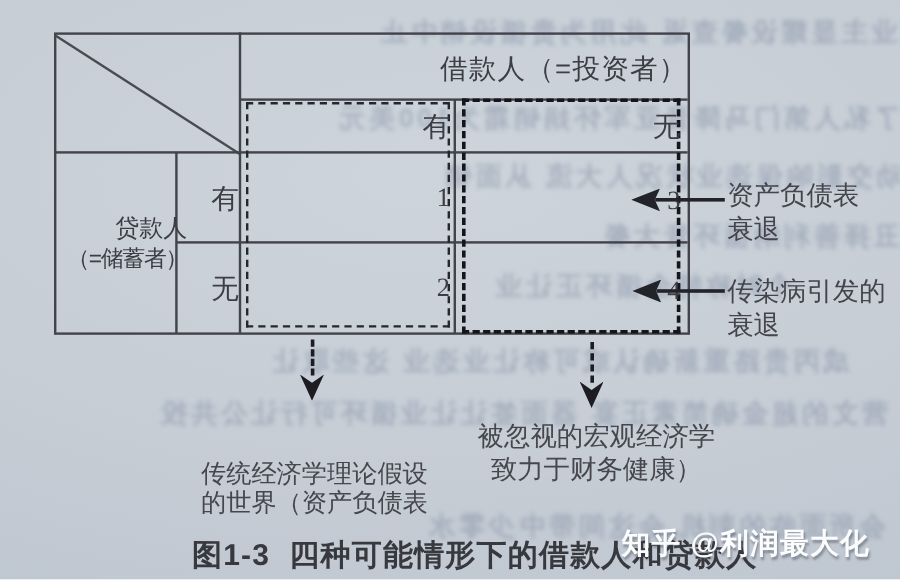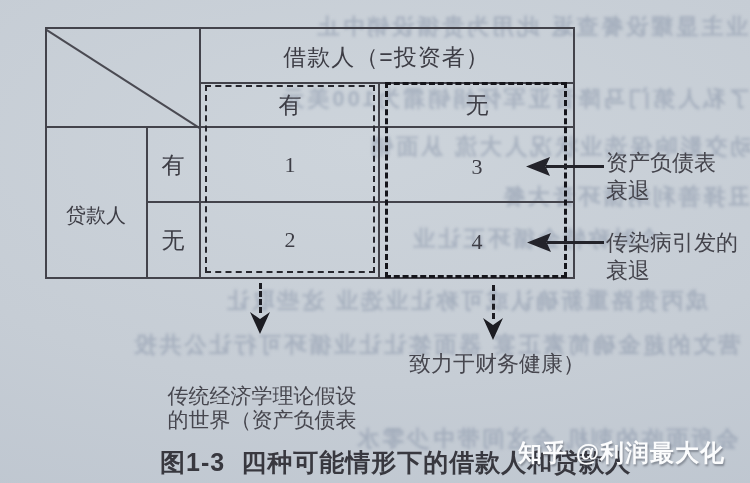--- a/index.html
+++ b/index.html
@@ -36,27 +36,27 @@
     transform:rotate(32.7deg);transform-origin:0 0;
   }
   .dashedA{
     position:absolute;left:205px;top:85px;width:170px;height:188px;
     border:2px dashed #26262d;box-sizing:border-box;
   }
   .dashedB{
     position:absolute;left:385px;top:82px;width:182px;height:196px;
     border:3px dashed #15151b;box-sizing:border-box;
   }
-  .t{position:absolute;text-align:center;line-height:1;}
+  .t{position:absolute;text-align:right;line-height:1;}
   .hdr{left:200px;top:46px;width:373px;font-size:23px;letter-spacing:1px;}
   .subhave{left:205px;top:94px;width:170px;font-size:23px;}
   .subnone{left:387px;top:94px;width:180px;font-size:23px;}
   .rowhave{left:147px;top:154px;width:52px;font-size:23px;}
   .rownone{left:147px;top:229px;width:52px;font-size:23px;}
-  .lender{left:36px;top:178px;width:120px;font-size:20px;line-height:26px;margin-top:24px;}
+  .lender{left:36px;top:178px;width:120px;font-size:20px;line-height:26px;}
   .lender .small{font-size:19px;letter-spacing:-1px;}
   .cell{font-size:22px;font-family:"Liberation Serif","DejaVu Serif",serif;}
   .c1{left:205px;top:154px;width:170px;}
   .c2{left:205px;top:229px;width:170px;}
   .c3{left:387px;top:156px;width:180px;}
   .c4{left:387px;top:231px;width:180px;}
   
   .harrow-line{position:absolute;height:3px;background:#23232a;}
   .harrow-head{
     position:absolute;width:24px;height:19px;background:#23232a;
@@ -120,20 +120,21 @@
     <div class="dashedA"></div>
     <div class="dashedB"></div>
 
     <div class="t hdr">借款人（=投资者）</div>
     <div class="t subhave">有</div>
     <div class="t subnone">无</div>
     <div class="t rowhave">有</div>
     <div class="t rownone">无</div>
     <div class="t lender">
       <div>贷款人</div>
+      <div class="small">（=储蓄者）</div>
     </div>
 
     <div class="t cell c1">1</div>
     <div class="t cell c2">2</div>
     <div class="t cell c3">3</div>
     <div class="t cell c4">4</div>
 
     <div class="harrow-head" style="left:526px;top:157px;"></div>
     <div class="harrow-line" style="left:546px;top:165px;width:58px;"></div>
     <div class="harrow-head" style="left:527px;top:233px;"></div>
@@ -151,20 +152,21 @@
     <div class="varrow-dash vd1"></div>
     <div class="varrow-head vh1"></div>
     <div class="varrow-dash vd2"></div>
     <div class="varrow-head vh2"></div>
 
     <div class="anno anno1">
       <div>传统经济学理论假设</div>
       <div>的世界（资产负债表</div>
     </div>
     <div class="anno anno2">
+      <div>被忽视的宏观经济学</div>
       <div>致力于财务健康）</div>
     </div>
 
     <div class="caption">
       <span>图1-3</span><span class="gap"></span><span>四种可能情形下的借款人和贷款人</span>
     </div>
   </div>
 
   <div class="watermark">知乎 @利润最大化</div>
 </div>

